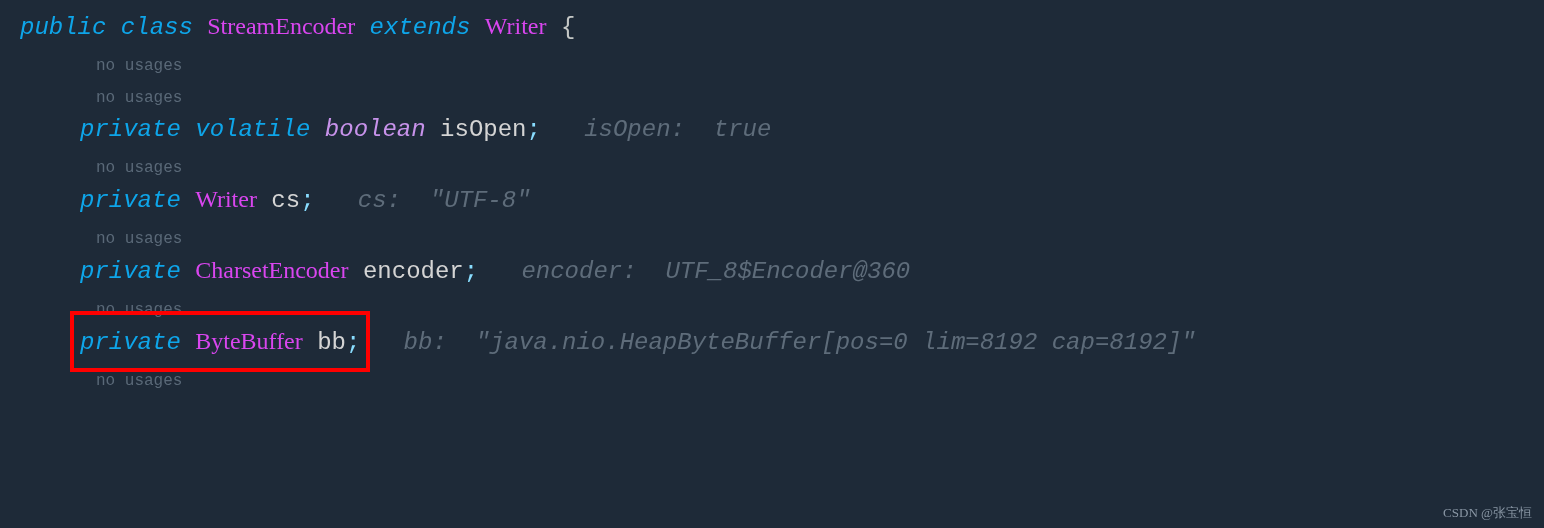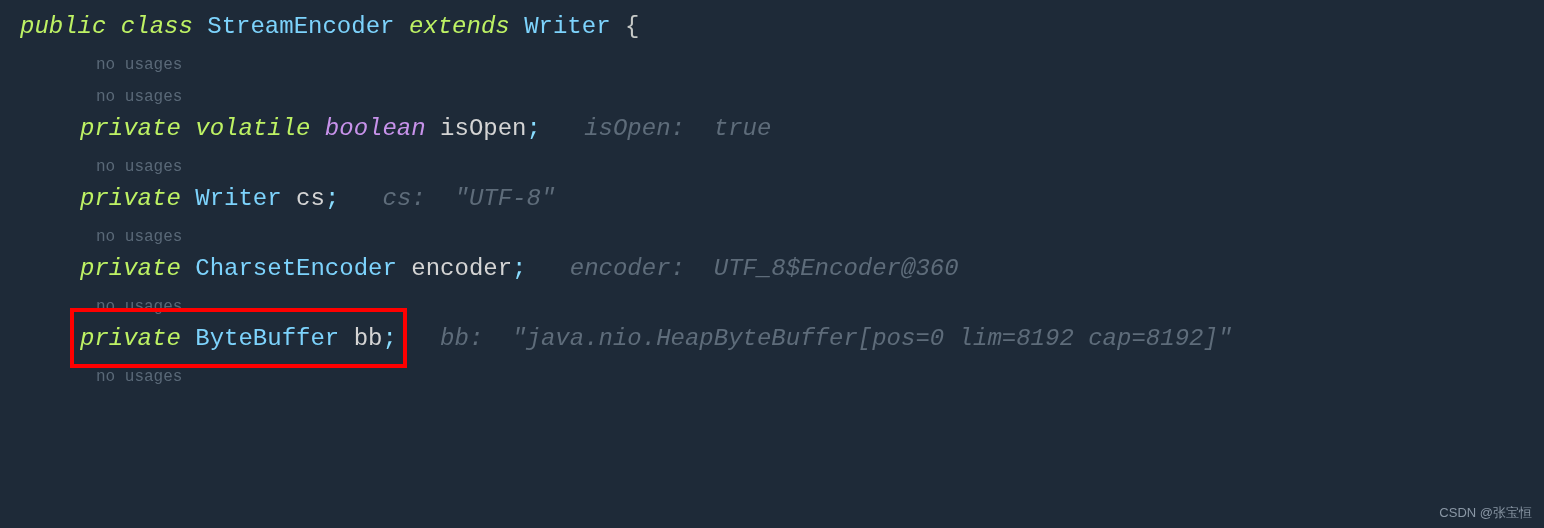--- a/index.html
+++ b/index.html
@@ -30,30 +30,31 @@
       font-size: 16px;
       font-style: normal;
       padding-left: 76px;
       margin-top: 10px;
       margin-bottom: 4px;
     }
     .indent {
       padding-left: 60px;
     }
     .keyword {
-      color: #bef264;
+      color: #0ea5e9;
       font-style: italic;
     }
     .keyword-type {
       color: #c792ea;
       font-style: italic;
     }
     .type-green {
-      color: #7dd3fc;
+      color: #d946ef;
       font-style: normal;
+      font-family: Liberation Serif, serif;
     }
     .constant {
       color: #f07178;
       font-style: normal;
     }
     .number {
       color: #f78c6c;
       font-style: normal;
     }
     .identifier {
@@ -77,21 +78,21 @@
       border: 4px solid #ff0000;
       pointer-events: none;
     }
     .watermark {
       position: absolute;
       bottom: 6px;
       right: 12px;
       font-size: 13px;
       color: #8a97a5;
       font-style: normal;
-      font-family: Liberation Sans, sans-serif;
+      font-family: Liberation Serif, serif;
     }
     .code-container {
       position: relative;
     }
     .box-wrap {
       position: relative;
       display: inline-block;
     }
   </style>
 </head>

